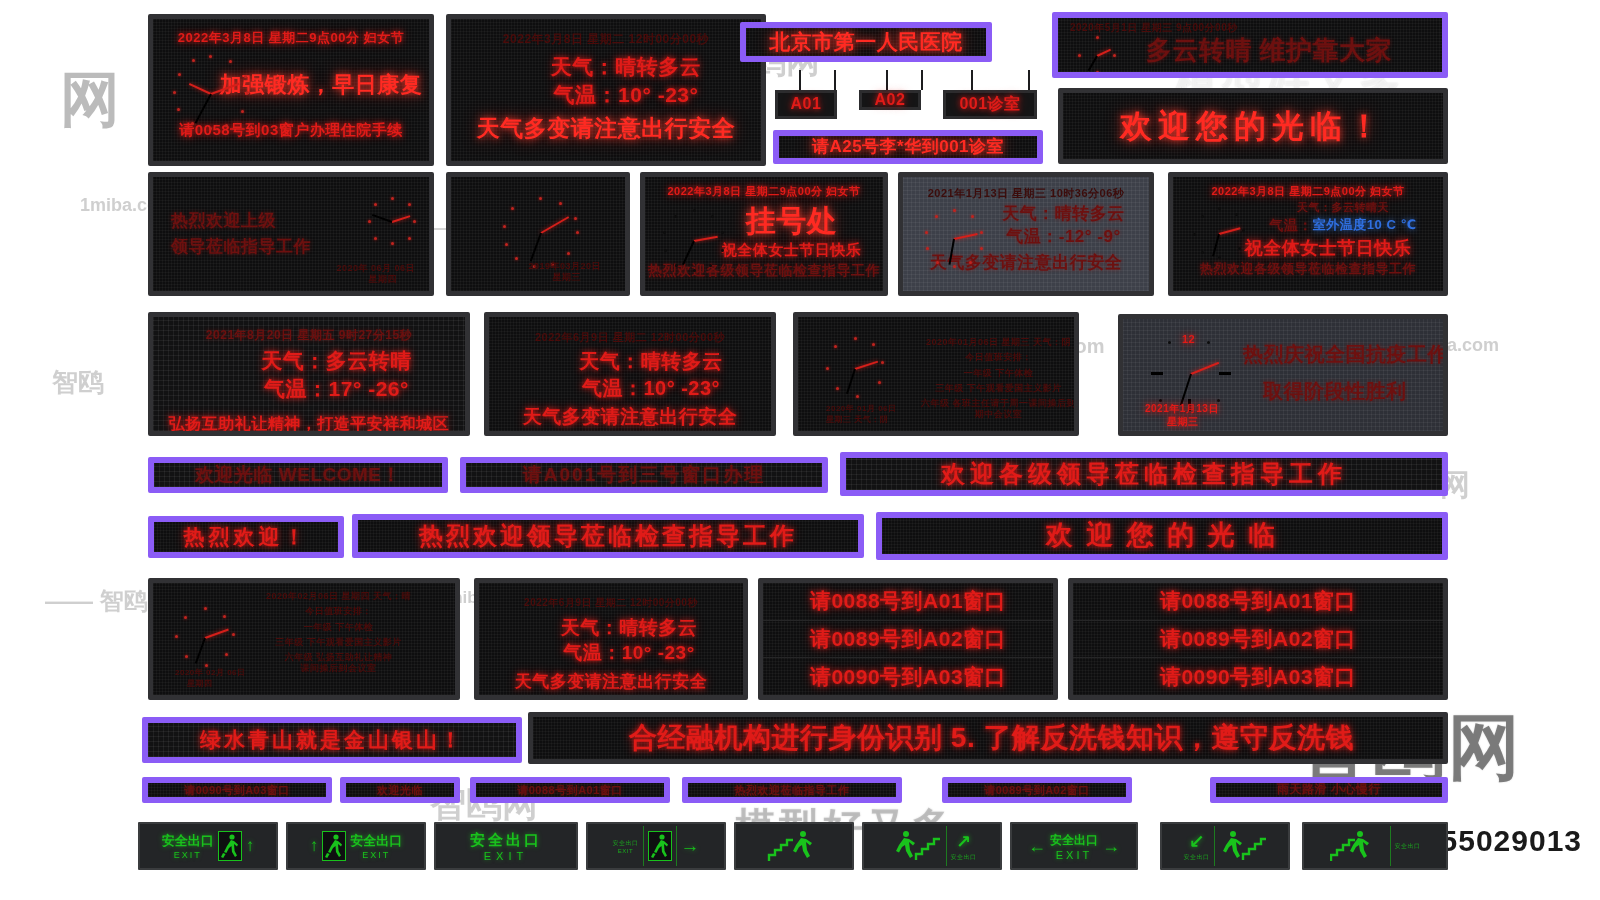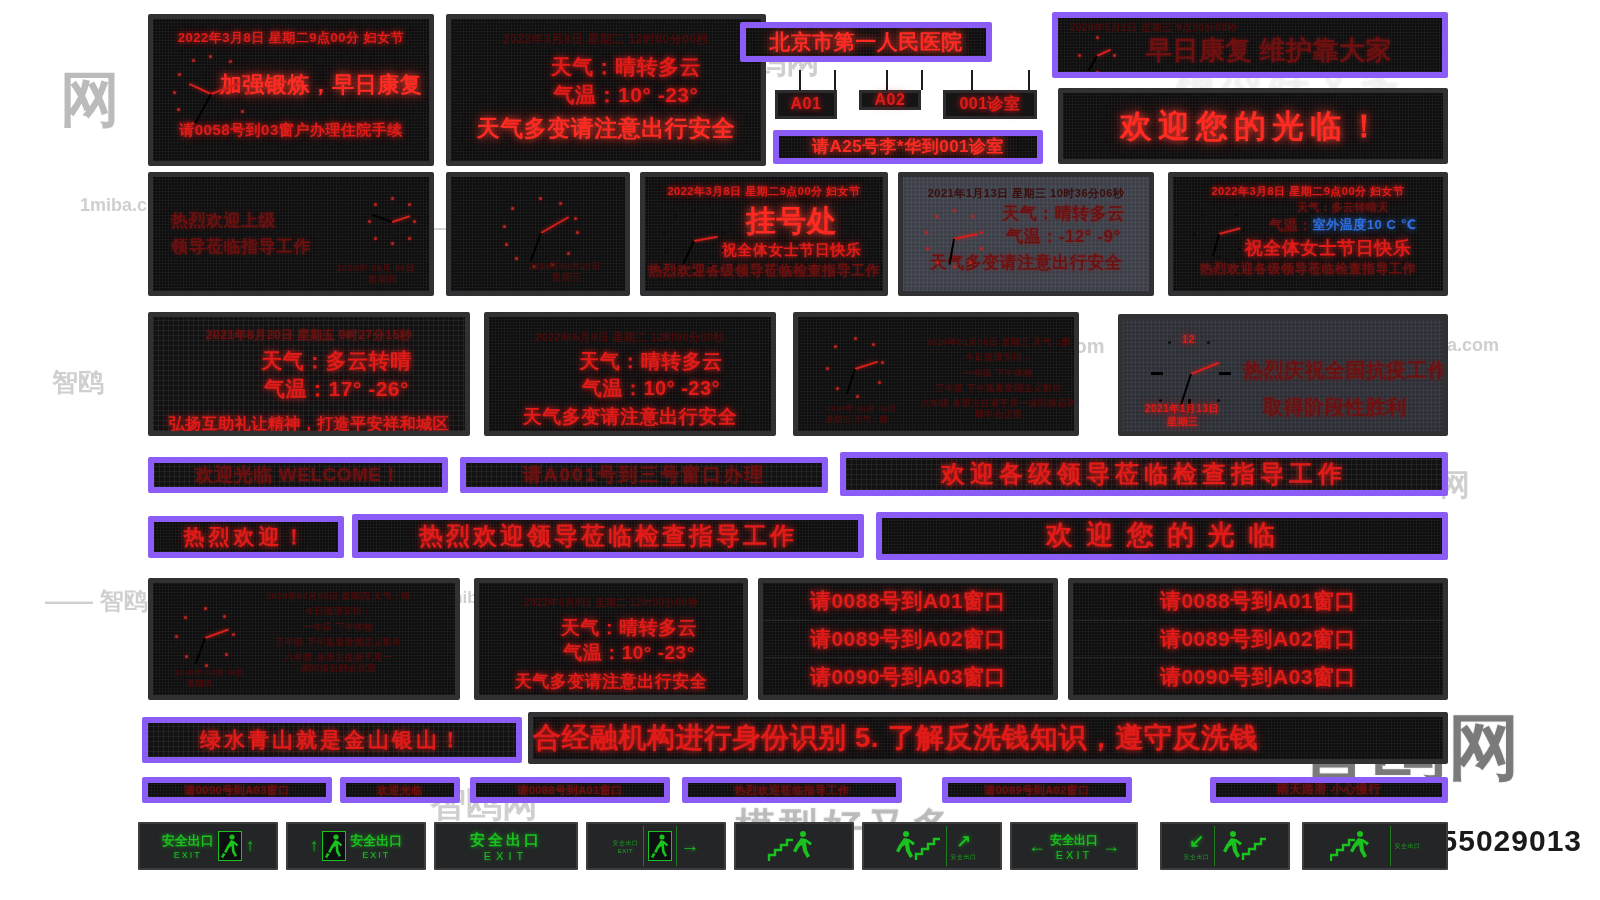--- a/index.html
+++ b/index.html
@@ -203,21 +203,21 @@
     <div class="screen" style="justify-content:flex-start; padding-top:4px;">
       <div class="led dimmer" style="font-size:10px; align-self:flex-start; margin-left:12px;">2020年5月1日 星期三 9点00分00秒</div>
       <div class="clock" style="left:20px; top:18px; width:38px; height:38px;">
         <div class="dot" style="left:18px; top:0;"></div>
           <div class="dot" style="left:35px; top:18px;"></div>
         <div class="dot" style="left:18px; top:35px;"></div>
           <div class="dot" style="left:0; top:18px;"></div>
         <div class="hand" style="width:15px; transform:rotate(-25deg);"></div>
         <div class="hand black" style="width:17px; transform:rotate(120deg);"></div>
       </div>
-      <div class="led dim" style="font-size:26px; margin-top:2px; margin-left:38px;">早日康复 维护靠大家</div>
+      <div class="led dim" style="font-size:26px; margin-top:2px; margin-left:38px;">多云转晴 维护靠大家</div>
     </div>
   </div>
 
   <div class="panel framed" style="left:1058px; top:88px; width:390px; height:76px;">
     <div class="screen">
       <div class="led bright" style="font-size:32px; letter-spacing:6px;">欢迎您的光临！</div>
     </div>
   </div>
 
   <div class="panel framed" style="left:148px; top:172px; width:286px; height:124px;">
@@ -386,21 +386,21 @@
         <div class="dot dark" style="left:13px; top:4px;"></div>
           <div class="dot dark" style="left:52px; top:4px;"></div>
         <div class="hand" style="width:30px; transform:rotate(-22deg);"></div>
         <div class="hand black" style="width:33px; transform:rotate(108deg);"></div>
         <div style="position:absolute; left:-4px; top:35px; width:12px; height:3px; background:#000;"></div>
         <div style="position:absolute; right:-4px; top:35px; width:12px; height:3px; background:#000;"></div>
         <div style="position:absolute; left:33px; bottom:-2px; width:3px; height:12px; background:#000;"></div>
         <div class="dot dark" style="left:4px; top:62px;"></div>
           <div class="dot dark" style="left:62px; top:62px;"></div>
       </div>
-      <div class="led dim" style="font-size:20px; margin:32px 0 0 120px;">热烈庆祝全国抗疫工作</div>
+      <div class="led dim" style="font-size:20px; margin:16px 0 0 120px;">热烈庆祝全国抗疫工作</div>
       <div class="led dim" style="font-size:20px; margin:14px 0 0 140px;">取得阶段性胜利</div>
       <div class="led" style="font-size:10px; position:absolute; left:22px; bottom:17px;">2021年1月13日</div>
       <div class="led" style="font-size:10px; position:absolute; left:44px; bottom:4px;">星期三</div>
     </div>
   </div>
 
   <div class="panel grid-coarse" style="left:148px; top:457px; width:300px; height:36px;">
     <div class="screen">
       <div class="led dim" style="font-size:19px;">欢迎光临 WELCOME！</div>
     </div>
@@ -448,21 +448,21 @@
         <div class="dot" style="left:0; top:28px;"></div>
           <div class="dot" style="left:9px; top:9px;"></div>
         <div class="hand" style="width:25px; transform:rotate(-20deg);"></div>
         <div class="hand black" style="width:27px; transform:rotate(110deg);"></div>
       </div>
       <div style="margin-left:105px;">
         <div class="led dimmer" style="font-size:9px;">2020年02月06日 星期四  天气：晴</div>
         <div class="led dimmer" style="font-size:9px; margin-top:5px;">今日值班安排：</div>
         <div class="led dimmer" style="font-size:9px; margin-top:5px;">一年级 下午体检</div>
         <div class="led dimmer" style="font-size:9px; margin-top:5px;">三年级 下午观看爱国主义影片</div>
-        <div class="led dimmer" style="font-size:9px; margin-top:5px;">六年级 各班主任请于周一</div>
+        <div class="led dimmer" style="font-size:9px; margin-top:5px;">六年级 弘扬互助礼让精神</div>
         <div class="led dimmer" style="font-size:9px;">课间操后到会议室</div>
       </div>
       <div class="led dimmer" style="font-size:8px; position:absolute; left:22px; bottom:18px;">2020年 02月 06日</div>
       <div class="led dimmer" style="font-size:8px; position:absolute; left:34px; bottom:7px;">星期四</div>
     </div>
   </div>
 
   <div class="panel framed" style="left:474px; top:578px; width:274px; height:122px;">
     <div class="screen" style="justify-content:flex-start; padding-top:14px;">
       <div class="led dimmer" style="font-size:10px;">2022年6月9日 星期二 12时00分00秒</div>
@@ -492,21 +492,21 @@
     </div>
   </div>
 
   <div class="panel grid-coarse" style="left:142px; top:717px; width:380px; height:46px;">
     <div class="screen">
       <div class="led" style="font-size:21px; letter-spacing:3px;">绿水青山就是金山银山！</div>
     </div>
   </div>
 
   <div class="panel framed" style="left:528px; top:712px; width:920px; height:52px;">
-    <div class="screen" style="align-items:flex-start; padding-left:4px;">
+    <div class="screen" style="align-items:center; padding-left:11px;">
       <div class="led" style="font-size:28px; margin-left:-4px;">合经融机构进行身份识别 5. 了解反洗钱知识，遵守反洗钱</div>
     </div>
   </div>
 
   <div class="panel" style="left:142px; top:777px; width:190px; height:26px;">
     <div class="screen">
         <div class="led dim" style="font-size:11px;">请0090号到A03窗口</div>
       </div>
   </div>
   <div class="panel" style="left:340px; top:777px; width:120px; height:26px;">

